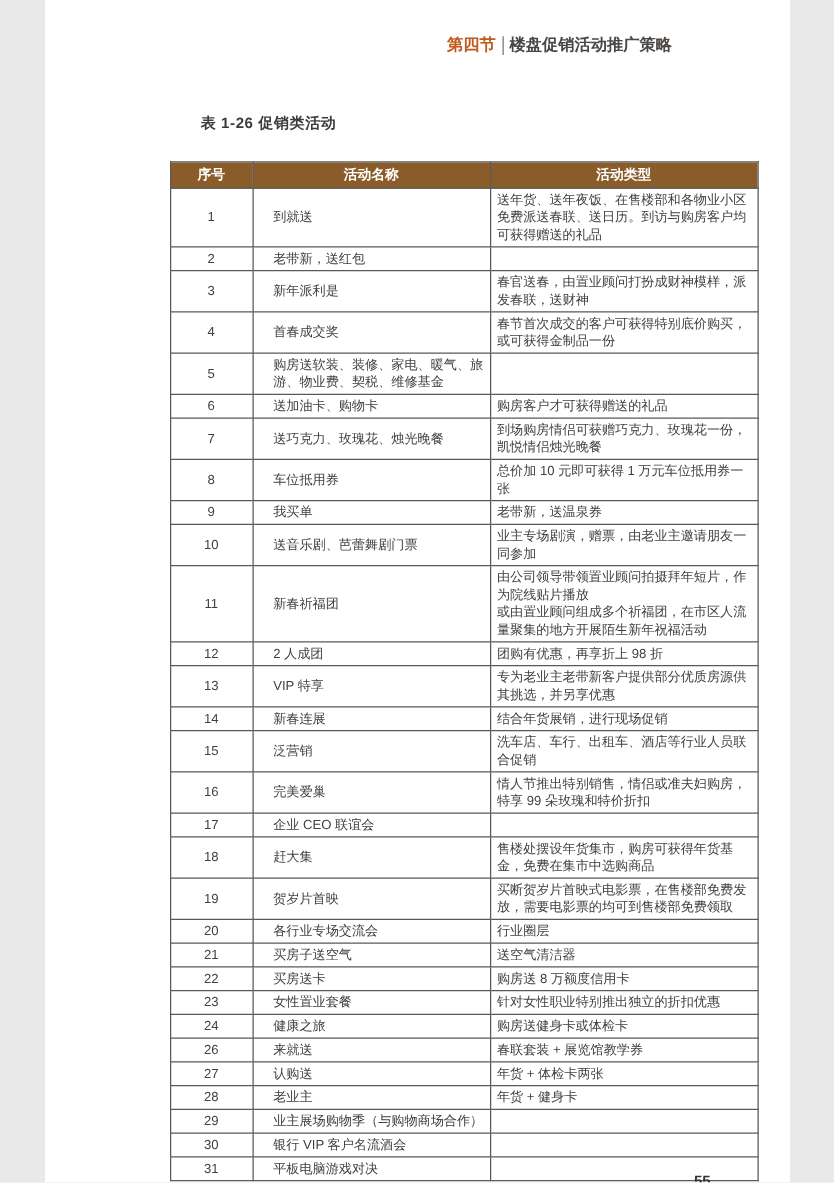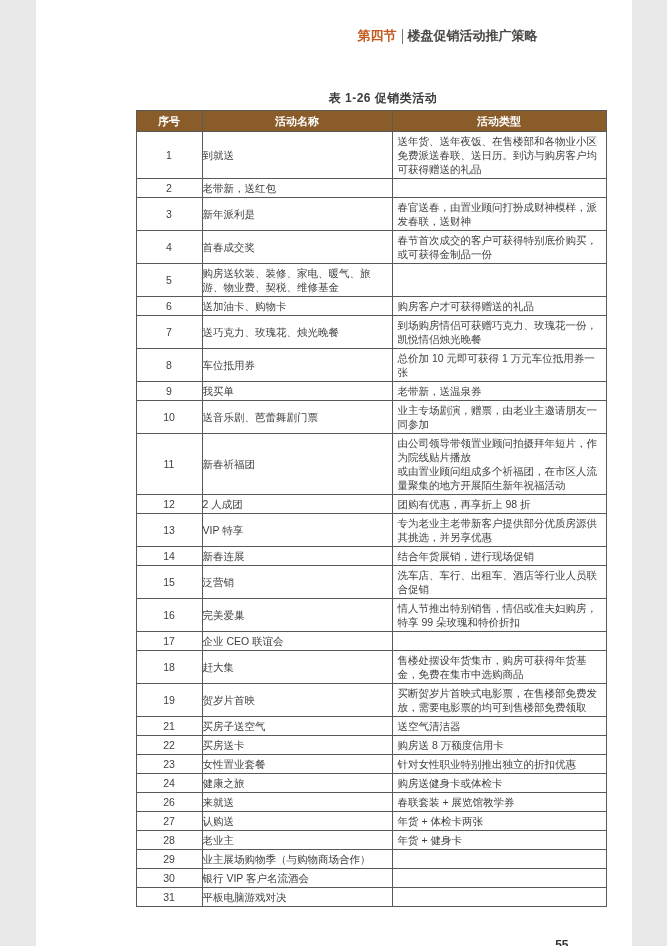--- a/index.html
+++ b/index.html
@@ -30,21 +30,21 @@
   .doc-header .hdr-divider{
     display:inline-block;width:1px;height:15px;
     background:#7a7672;margin:0 5px;
   }
   .doc-header .chapter{color:#4a4745;}
   .content{
     position:absolute;left:100px;top:90px;width:470px;
   }
   .table-caption{
     font-size:12px;font-weight:600;color:#3c3c3c;
-    margin-left:25px;margin-bottom:3px;letter-spacing:.5px;text-align:center;
+    margin-left:25px;margin-bottom:22px;letter-spacing:.5px;
   }
   table.promo{
     width:470px;border-collapse:collapse;table-layout:fixed;
     font-size:10.5px;line-height:14px;
   }
   table.promo col.c1{width:66px;}
   table.promo col.c2{width:190px;}
   table.promo col.c3{width:214px;}
   table.promo th{
     background:var(--header_bg);color:#ffffff;
@@ -53,21 +53,21 @@
     border-left:1px solid rgba(255,255,255,.85);
     text-align:center;
   }
   table.promo th:first-child{border-left:1px solid var(--border);}
   table.promo td{
     border:1px solid var(--border);
     vertical-align:middle;
     padding:2px 5px;
   }
   table.promo td.c-num{text-align:center;padding:2px 2px;}
-  table.promo td.c-name{padding-left:0;}
+  table.promo td.c-name{padding-left:16px;}
   table.promo td.c-type{white-space:pre-line;}
   .page-number{
     position:absolute;top:890px;right:63px;
     font-size:12px;color:#333333;font-weight:700;margin-top:48px;
   }
 </style>
 </head>
 <body>
 
 <div class="page">
@@ -203,20 +203,25 @@
     <td class="c-name">赶大集</td>
     <td class="c-type">售楼处摆设年货集市，购房可获得年货基金，免费在集市中选购商品</td>
   </tr>
 
   <tr>
     <td class="c-num">19</td>
     <td class="c-name">贺岁片首映</td>
     <td class="c-type">买断贺岁片首映式电影票，在售楼部免费发放，需要电影票的均可到售楼部免费领取</td>
   </tr>
 
+  <tr>
+    <td class="c-num">20</td>
+    <td class="c-name">各行业专场交流会</td>
+    <td class="c-type">行业圈层</td>
+  </tr>
 
   <tr>
     <td class="c-num">21</td>
     <td class="c-name">买房子送空气</td>
     <td class="c-type">送空气清洁器</td>
   </tr>
 
   <tr>
     <td class="c-num">22</td>
     <td class="c-name">买房送卡</td>

